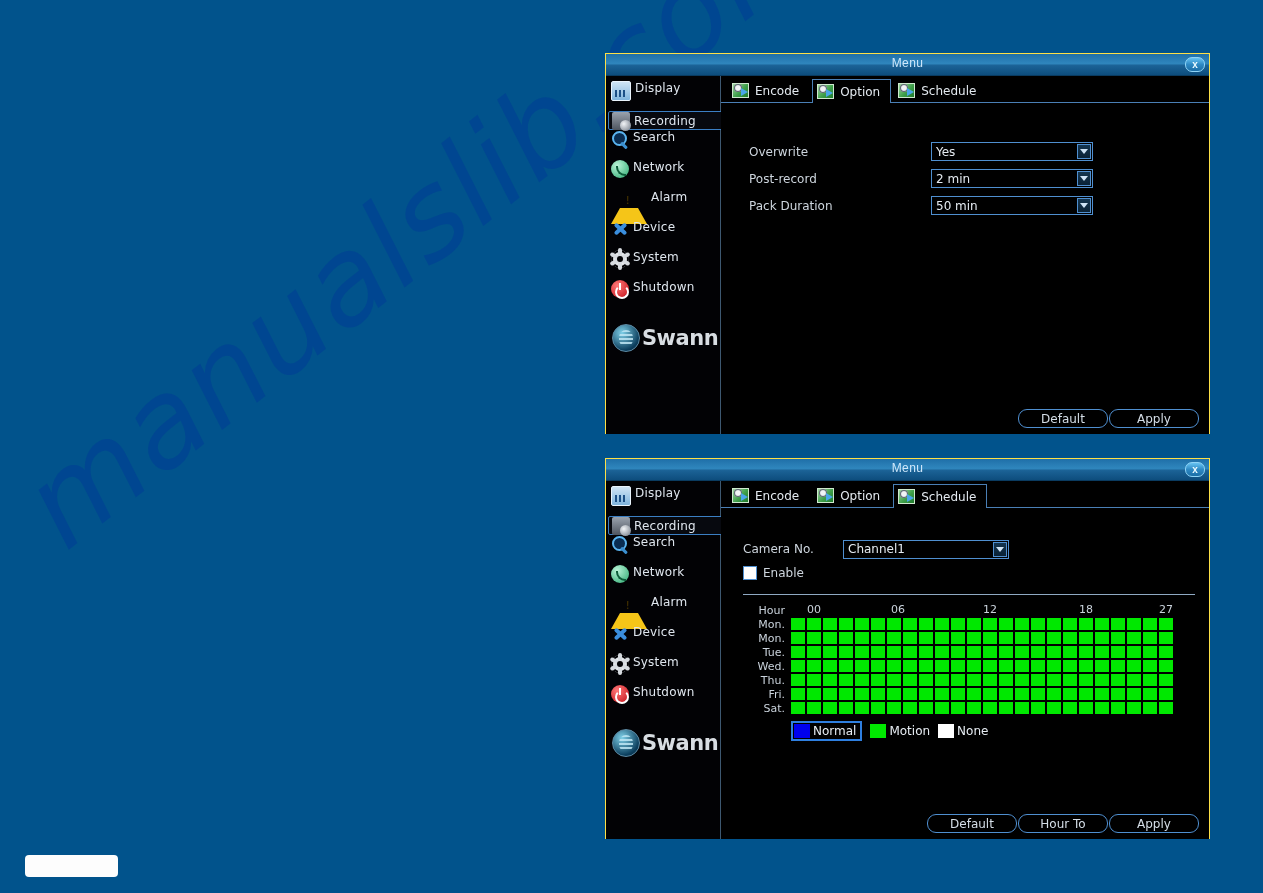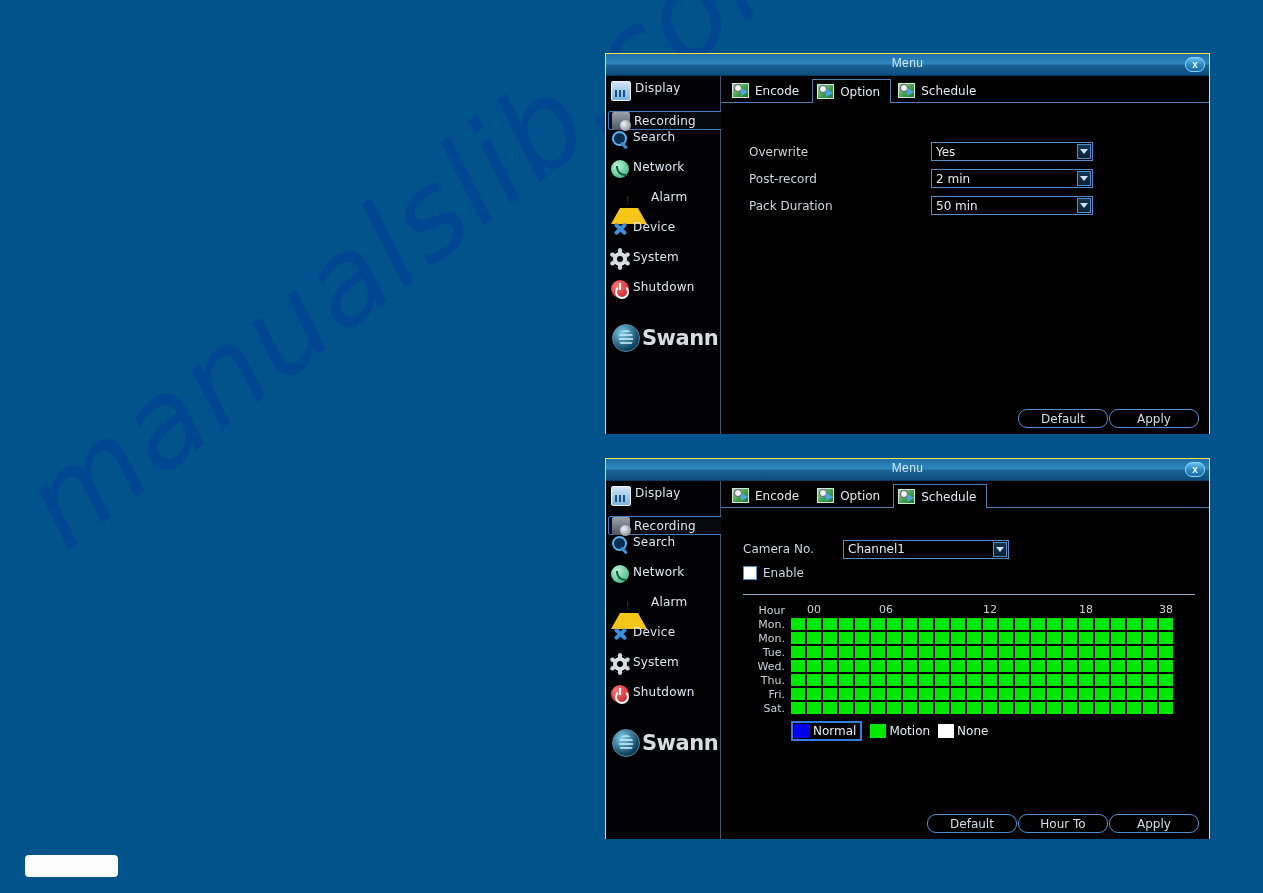--- a/index.html
+++ b/index.html
@@ -438,24 +438,24 @@
           <div class="chk"></div>
           <div class="lb">Enable</div>
         </div>
         <div class="hr"></div>
 
         <div class="grid-wrap">
           <div class="gline">
             <div class="glbl">Hour</div>
             <div class="hours" id="hourTicks">
                 <span style="left: 0px; margin-left: 16px;">00</span>
-                <span style="left: 88px;">06</span>
+                <span style="left: 100px;">06</span>
                 <span style="left: 192px;">12</span>
                 <span style="left: 288px;">18</span>
-                <span style="left: 368px;">38</span>
+                <span style="left: 368px;">27</span>
               </div>
           </div>
           <div id="gridRows">
               <div class="gline">
                 <div class="glbl">Mon.</div>
                 <div class="cells">
                   <div class="cell" style="background: rgb(0, 232, 0);"></div>
                   <div class="cell" style="background: rgb(0, 232, 0);"></div>
                   <div class="cell" style="background: rgb(0, 232, 0);"></div>
                   <div class="cell" style="background: rgb(0, 232, 0);"></div>

